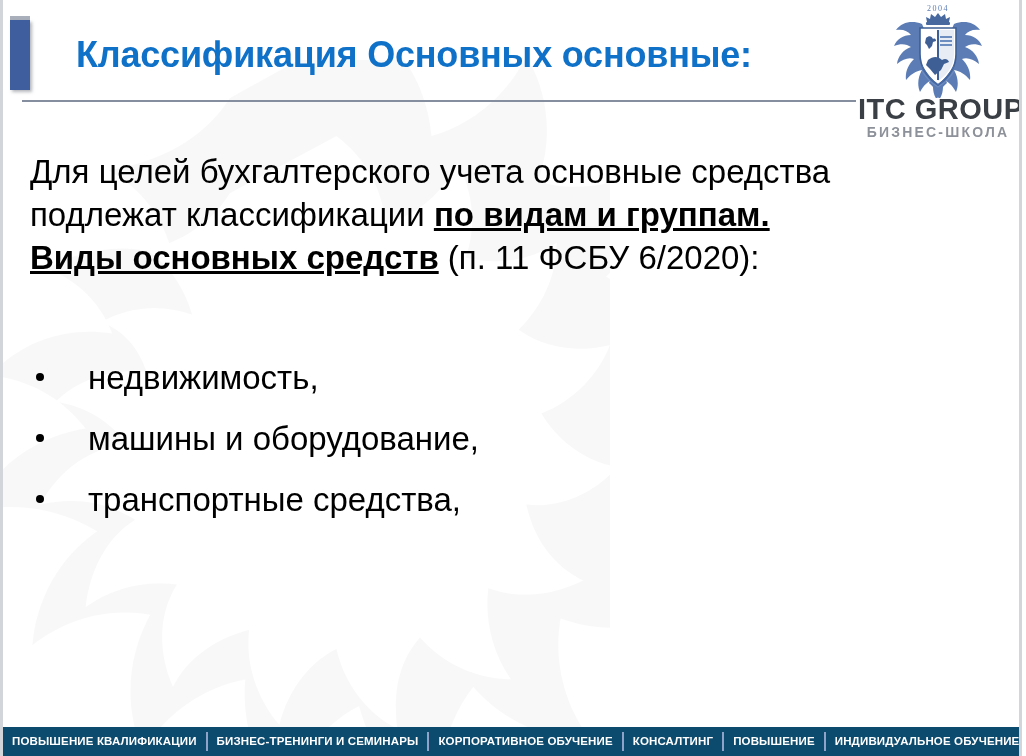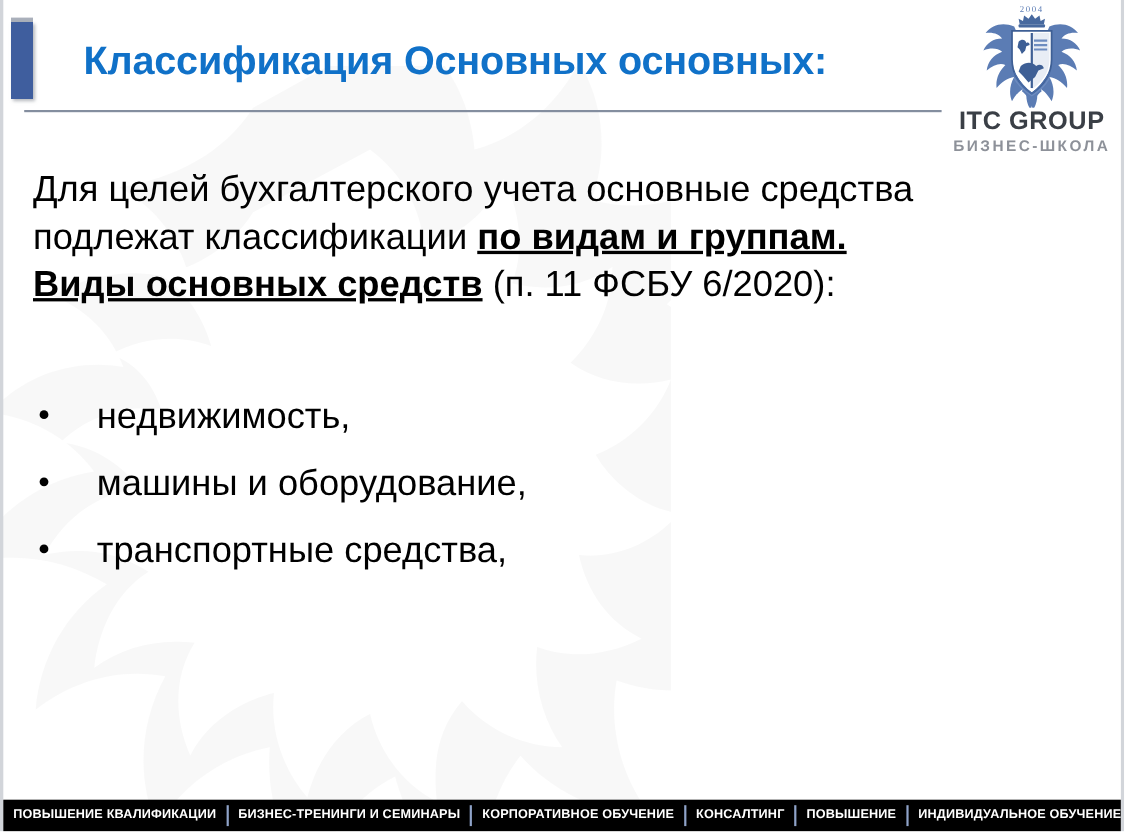--- a/index.html
+++ b/index.html
@@ -109,21 +109,21 @@
     top: 0px;
     width: 112px;
     height: 96px;
   }
   .logo-wordmark {
     position: absolute;
     left: 0;
     top: 92px;
     width: 160px;
     text-align: center;
-    font-size: 23px;
+    font-size: 29px;
     font-weight: bold;
     color: #3a3f46;
     letter-spacing: 0.5px;
     line-height: 30px;
     white-space: nowrap;
   }
   .logo-tagline {
     position: absolute;
     left: 0;
     top: 122px;
@@ -181,21 +181,21 @@
     max-width: 905px;
   }
 
   
   .footer {
     position: absolute;
     left: 3px;
     top: 727px;
     width: 1016px;
     height: 29px;
-    background: #000000;
+    background: #0c4a6e;
     display: flex;
     align-items: center;
     justify-content: flex-start;
     overflow: hidden;
   }
   .footer-item {
     color: #ffffff;
     font-size: 11.5px;
     font-weight: bold;
     letter-spacing: 0.15px;
@@ -222,21 +222,21 @@
     <g fill="#ffffff">
       <path d="M200 70c-10 16-26 26-44 30 12 8 20 20 24 34-16-6-34-4-48 4 12 4 20 14 24 26-18-2-36 4-48 16 16 2 28 10 38 22-20 2-36 14-46 32 18-4 34-2 50 8-16 10-24 28-26 46 14-10 30-14 48-12-10 16-10 36-2 54 8-16 24-26 40-30-2 18 4 36 16 50 4-16 14-32 30-40 4 18 16 34 32 42-2-18 0-34 12-48 12 14 30 22 48 22-10-14-14-32-12-48 16 6 34 4 50-4-16-8-26-22-30-40 18 2 36-6 48-20-16-2-32-14-40-28 16-6 30-20 36-36-16 4-34 2-48-8 12-12 20-28 20-46-14 10-32 12-48 8 6-16 4-34-4-50-8 16-22 28-38 32-2-18-10-34-26-46z"></path>
     </g>
   </svg>
 
   <div class="frame-left"></div>
 
   <div class="accent-bar-cap"></div>
   <div class="accent-bar"></div>
 
-  <div class="slide-title">Классификация Основных основных:</div>
+  <div class="slide-title">Классификация Основных основные:</div>
 
   <div class="title-rule"></div>
 
   <div class="logo">
     <svg class="logo-crest" viewBox="0 0 112 96" aria-hidden="true">
       <g fill="#4a6da8">
 
         <text x="56" y="9" font-family="'Liberation Serif', serif" font-size="8" fill="#5b7cb4" text-anchor="middle" letter-spacing="1.5">2004</text>
 
         <path d="M56 11l3 4 4-3 1 5 4-2-1 5h-22l-1-5 4 2 1-5 4 3z" fill="#47699f"></path>

